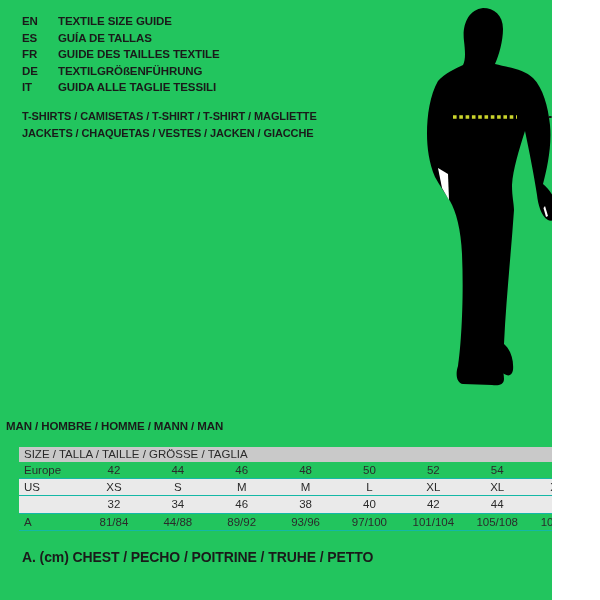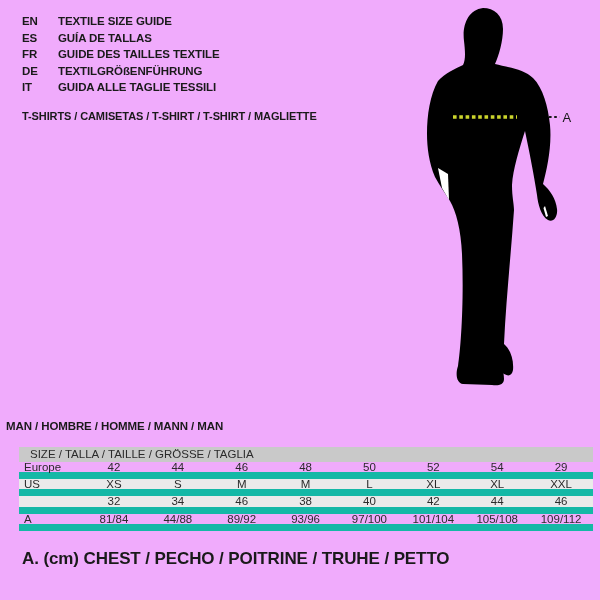--- a/index.html
+++ b/index.html
@@ -1,17 +1,17 @@
 <!DOCTYPE html>
 <html style="--header-bg: #c9c9c9; --alt-bg: #eaeaea;"><head>
 <meta charset="utf-8">
 <style>
   html,body { margin:0; padding:0; background:#ffffff; }
   .sheet {
-    position:relative; width:600px; height:600px; background:#f0abfc;
+    position:relative; width:552px; height:600px; background:#22c55e;
     font-family:"Liberation Sans", sans-serif; color:#1a1a1a; overflow:hidden;
   }
 
   
   .langs { position:absolute; top:13px; left:22px; }
   .lang-row { display:flex; line-height:16.6px; font-size:11.5px; font-weight:bold; letter-spacing:-0.1px; }
   .lang-code { width:36px; }
 
   
   .categories { position:absolute; top:108px; left:22px; font-size:11px; font-weight:bold;
@@ -19,28 +19,28 @@
 
   
   .figure-svg { position:absolute; left:400px; top:0; width:200px; height:400px; }
   .figure-svg text { font-family:"Liberation Sans", sans-serif; font-size:13px; fill:#151515; }
 
   
   .section-title { position:absolute; top:420px; left:6px; font-size:11.5px; font-weight:bold; letter-spacing:-0.1px; }
 
   
   .size-table { position:absolute; top:447px; left:19px; width:574px; font-size:11.5px; color:#2b2b2b; }
-  .thead { background:var(--header-bg,#c9c9c9); height:15px; line-height:15px; padding-left:11px; }
-  .trow { display:flex; height:17.2px; align-items:center; border-bottom:7px solid #14b8a6; box-sizing:border-box; }
+  .thead { background:var(--header-bg,#c9c9c9); height:15px; line-height:15px; padding-left:5px; }
+  .trow { display:flex; height:17.2px; align-items:center; border-bottom:1px solid #14b8a6; box-sizing:border-box; }
   .trow.alt { background:var(--alt-bg,#eaeaea); }
   .tlabel { width:58px; padding-left:5px; }
   .tcell { flex:1; text-align:center; }
 
   
-  .footnote { position:absolute; top:549px; left:22px; font-size:17px; font-weight:bold; letter-spacing:-0.1px; }
+  .footnote { position:absolute; top:549px; left:22px; font-size:14px; font-weight:bold; letter-spacing:-0.1px; }
 </style>
 </head>
 <body>
 
 <div class="sheet">
 
   <div class="langs">
       <div class="lang-row">
         <span class="lang-code">EN</span>
         <span>TEXTILE SIZE GUIDE</span>
@@ -58,20 +58,21 @@
         <span>TEXTILGRÖßENFÜHRUNG</span>
       </div>
       <div class="lang-row">
         <span class="lang-code">IT</span>
         <span>GUIDA ALLE TAGLIE TESSILI</span>
       </div>
     </div>
 
   <div class="categories">
     <div>T-SHIRTS / CAMISETAS / T-SHIRT / T-SHIRT / MAGLIETTE</div>
+    <div>JACKETS / CHAQUETAS / VESTES / JACKEN / GIACCHE</div>
   </div>
 
   <svg class="figure-svg" viewBox="0 0 200 400" aria-hidden="true">
     <path id="silhouette" fill="#000000" d="M83 8
          C94 8 103 15 103 29
          C103 41 99 55 95 64
          C106 67 124 69 133 78
          C143 88 148 106 150 125
          C152 146 147 169 143 184
          C150 190 156 199 157 209

